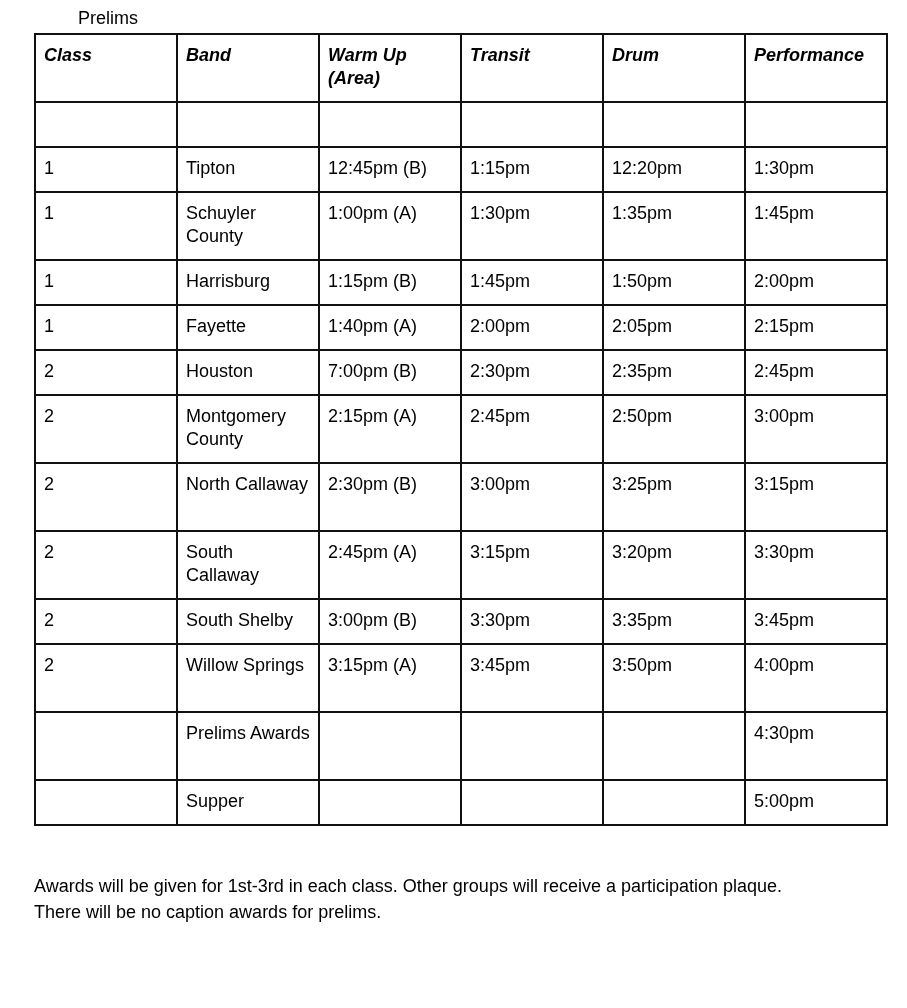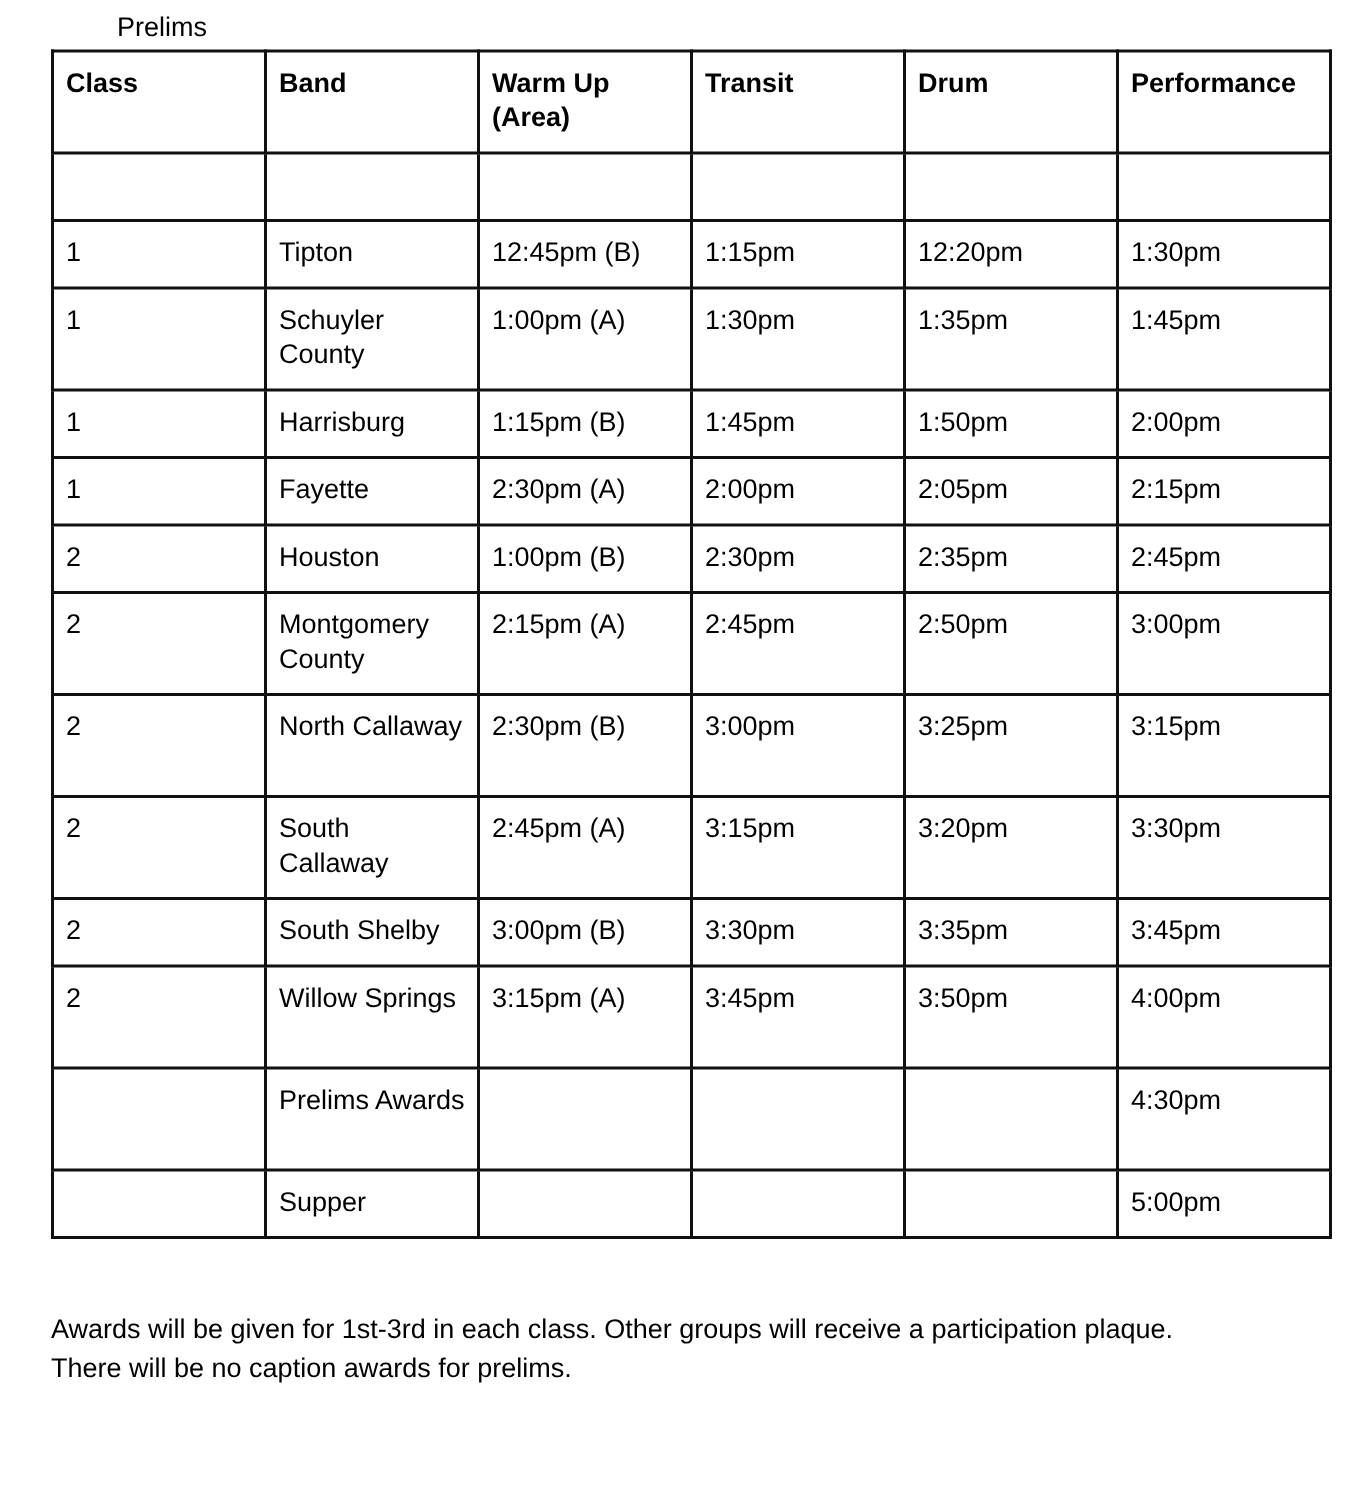--- a/index.html
+++ b/index.html
@@ -15,21 +15,21 @@
     border-collapse: collapse; table-layout: fixed;
     width: 852px;
   }
   table.sched td, table.sched th {
     border: 2px solid #111;
     font-size: 18px; line-height: 23px;
     padding: 9px 8px 9px 8px;
     text-align: left; vertical-align: top;
     font-weight: normal;
   }
-  table.sched th { font-weight: bold; }
+  table.sched th { font-weight: bold; font-style: italic; }
   tr.hdr th { height: 48px; }
   tr.blank td { height: 25px; }
   tr.row1 td { height: 25px; }
   tr.row2 td { height: 48px; }
   td.bold { font-weight: bold; }
   .notes {
     position: absolute; left: 34px; top: 873px; font-size: 18px; line-height: 26px;
   }
   .notes .b { font-weight: bold; }
 </style>
@@ -86,29 +86,29 @@
       <td>1</td>
       <td>Harrisburg</td>
       <td>1:15pm (B)</td>
       <td>1:45pm</td>
       <td>1:50pm</td>
       <td>2:00pm</td>
     </tr>
     <tr class="row1">
       <td>1</td>
       <td>Fayette</td>
-      <td>2:30pm (A)</td>
+      <td>1:40pm (A)</td>
       <td>2:00pm</td>
       <td>2:05pm</td>
       <td>2:15pm</td>
     </tr>
     <tr class="row1">
       <td>2</td>
       <td>Houston</td>
-      <td>1:00pm (B)</td>
+      <td>7:00pm (B)</td>
       <td>2:30pm</td>
       <td>2:35pm</td>
       <td>2:45pm</td>
     </tr>
     <tr class="row2">
       <td>2</td>
       <td>Montgomery County</td>
       <td>2:15pm (A)</td>
       <td>2:45pm</td>
       <td>2:50pm</td>

